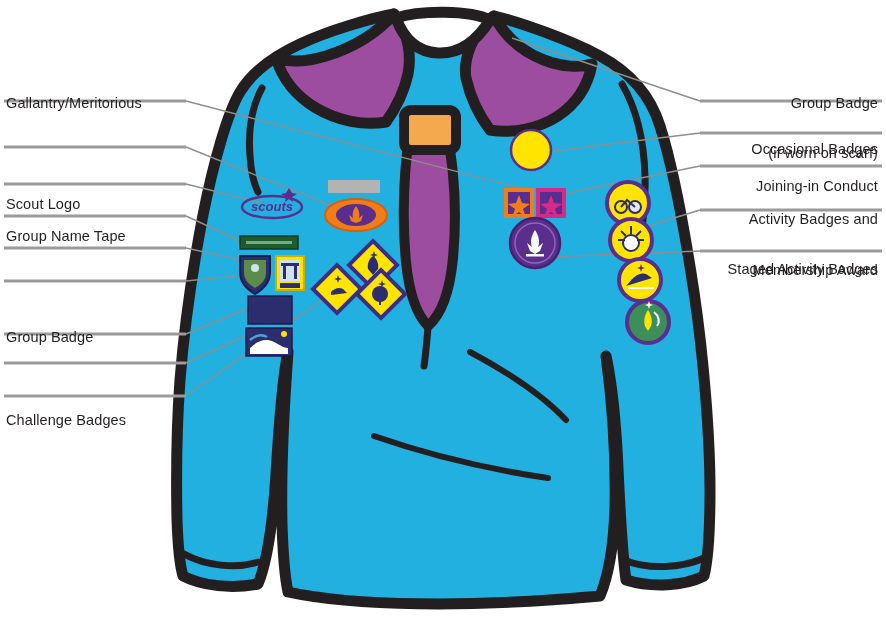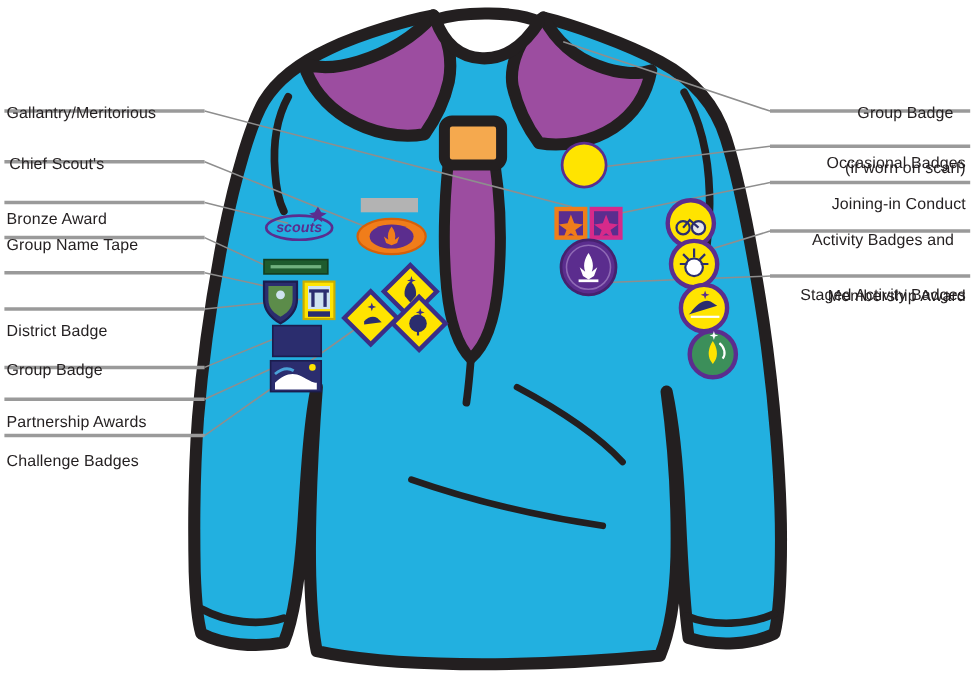--- a/index.html
+++ b/index.html
@@ -6,21 +6,21 @@
   body{width:886px;height:621px;position:relative;overflow:hidden;
        font-family:"Liberation Sans","DejaVu Sans",sans-serif;}
 
   #stage{position:absolute;inset:0;width:886px;height:621px;}
   #art{position:absolute;left:0;top:0;width:886px;height:621px;}
 
   .label{position:absolute;color:#231f20;font-size:14.5px;line-height:16.5px;
          white-space:pre;letter-spacing:.1px;}
   .label.left{left:6px;text-align:left;}
   .label.right{right:8px;text-align:right;}
-  .label .ln{display:block;text-align:center;}
+  .label .ln{display:block;}
 </style>
 </head>
 <body>
 
 <div id="stage">
 
 <svg id="art" viewBox="0 0 886 621" xmlns="http://www.w3.org/2000/svg">
 
   <g>
 
@@ -229,35 +229,28 @@
     <path d="M648,310 c4,6 5,13 2,18 l-2,3 l-2,-3 c-3,-5 -2,-12 2,-18 z" fill="#ffe400"></path>
     <path d="M654,312 c5,4 6,10 3,14" fill="none" stroke="#ffffff" stroke-width="2"></path>
     <path d="M648,304 l1,-3 l1,3 l3,1 l-3,1 l-1,3 l-1,-3 l-3,-1 z" fill="#ffffff"></path>
   </g>
 
 </svg>
 
 <div class="label left" style="top:62px">
   <span class="ln">Gallantry/Meritorious</span>
 </div>
-<div class="label left" style="top:109px">
-  <span class="ln">Chief Scout's</span>
-  <span class="ln">Bronze Award</span>
-</div>
-<div class="label left" style="top:182px">
+<div class="label left" style="top:163px">
+  <span class="ln">Scout Logo</span>
+</div>
+<div class="label left" style="top:195px">
   <span class="ln">Group Name Tape</span>
-</div>
-<div class="label left" style="top:260px">
-  <span class="ln">District Badge</span>
 </div>
 <div class="label left" style="top:296px">
   <span class="ln">Group Badge</span>
-</div>
-<div class="label left" style="top:343px">
-  <span class="ln">Partnership Awards</span>
 </div>
 <div class="label left" style="top:379px">
   <span class="ln">Challenge Badges</span>
 </div>
 
 <div class="label right" style="top:62px">
   <span class="ln">Group Badge</span>
   <span class="ln">(if worn on scarf)</span>
 </div>
 <div class="label right" style="top:108px">

